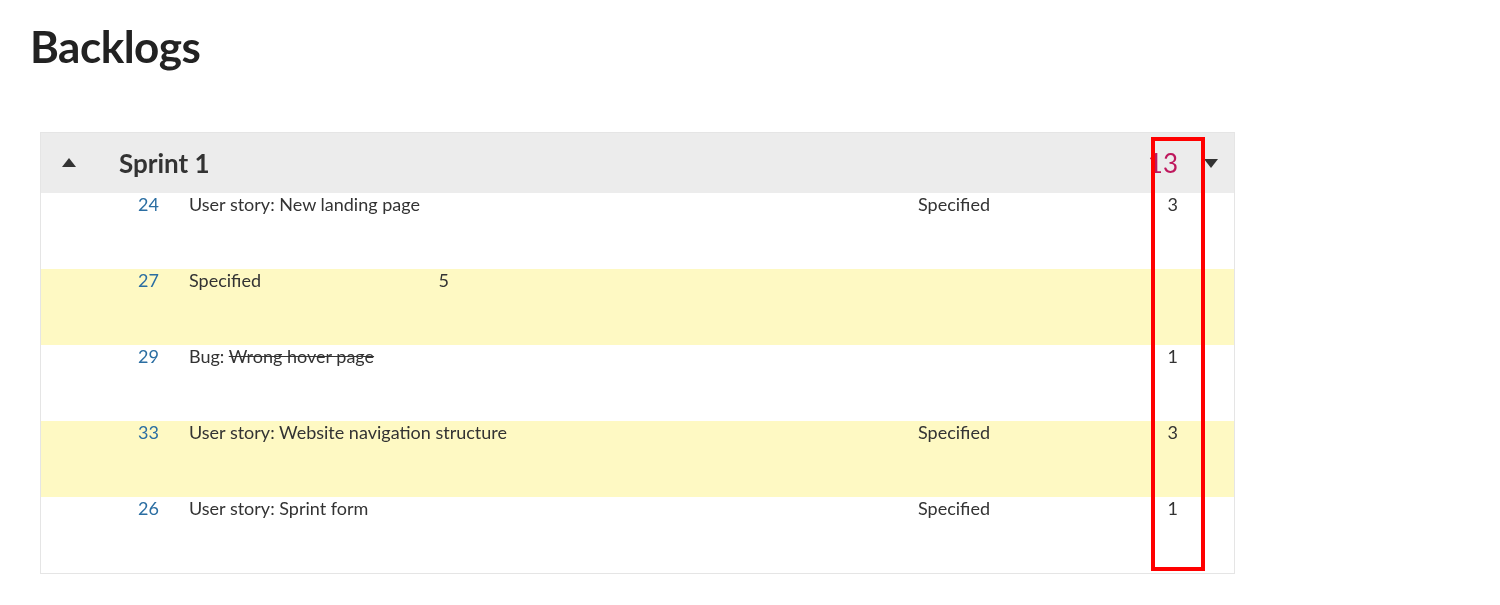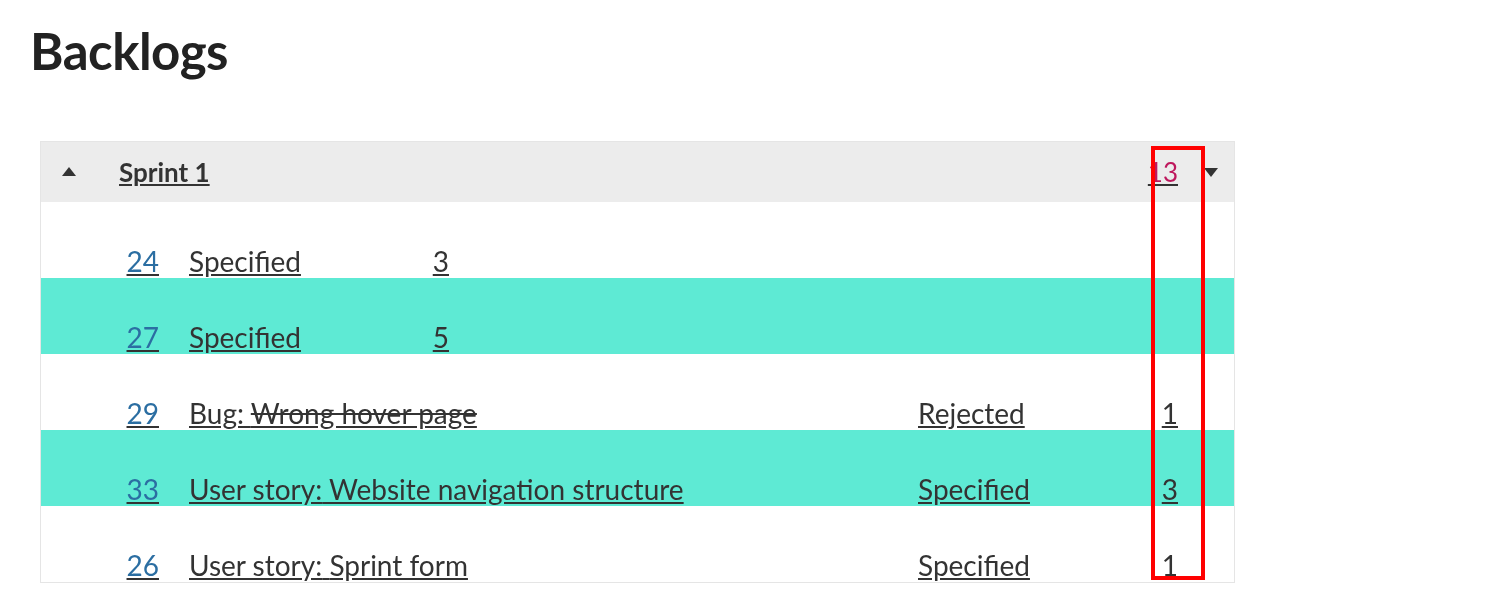--- a/index.html
+++ b/index.html
@@ -9,32 +9,31 @@
     width: 1500px;
     height: 605px;
     font-family: "Lato", "Segoe UI", "Helvetica Neue", Arial, sans-serif;
     color: #333;
     background: #fff;
   }
   .page {
     padding: 20px 30px 30px 30px;
   }
   .page-title {
-    font-size: 51px;
+    font-size: 44px;
     font-weight: 700;
     color: #222;
     margin: 0 0 60px 0;
     letter-spacing: -0.5px;
   }
   .backlog-table {
     width: 1195px;
     border: 1px solid #e5e5e5;
     position: relative;
     margin-left: 10px;
-    text-decoration: underline;
   }
   .sprint-header {
     display: flex;
     align-items: center;
     background: #ececec;
     font-size: 26px;
     height: 60px;
     padding: 0 16px 0 8px;
     color: #333;
   }
@@ -62,47 +61,46 @@
   }
   .sprint-header .menu-cell {
     width: 40px;
     display: flex;
     align-items: center;
     justify-content: flex-end;
     cursor: pointer;
   }
   .row {
     display: flex;
-    align-items: flex-end;
+    align-items: flex-start;
     height: 76px;
-    font-size: 28px;
+    font-size: 18px;
     padding: 0 16px 0 8px;
   }
-  .row.alt { background: #5eead4; }
+  .row.alt { background: #fef9c3; }
   .row .caret-cell { width: 40px; }
   .row .id-cell {
     width: 100px;
     text-align: right;
     padding-right: 30px;
   }
   .row .id-cell a {
     color: #2b6ea2;
     text-decoration: none;
     cursor: pointer;
   }
   .row .title-cell {
     flex: 1;
     color: #333;
   }
   .row .title-cell .strike { text-decoration: line-through; }
   .row .status-cell {
     width: 200px;
     text-align: left;
     color: #333;
-    margin-top: 28px;
   }
   .row .points-cell {
     width: 60px;
     text-align: right;
     color: #333;
   }
   .row .menu-cell { width: 40px; }
   .caret-up-icon, .caret-down-icon {
     width: 0;
     height: 0;
@@ -141,36 +139,36 @@
       <div class="points-cell">13</div>
       <div class="menu-cell">
         <span class="caret-down-icon"></span>
       </div>
     </div>
 
     <div id="rows">
         <div class="row">
           <div class="caret-cell"></div>
           <div class="id-cell"><a>24</a></div>
+          <div class="title-cell"><span>User story:</span> <span>New landing page</span></div>
           <div class="status-cell">Specified</div>
           <div class="points-cell">3</div>
           <div class="menu-cell"></div>
         </div>
         <div class="row alt">
           <div class="caret-cell"></div>
           <div class="id-cell"><a>27</a></div>
           <div class="status-cell">Specified</div>
           <div class="points-cell">5</div>
           <div class="menu-cell"></div>
         </div>
         <div class="row">
           <div class="caret-cell"></div>
           <div class="id-cell"><a>29</a></div>
           <div class="title-cell"><span>Bug:</span> <span class="strike">Wrong hover page</span></div>
-          <div class="status-cell">Rejected</div>
           <div class="points-cell">1</div>
           <div class="menu-cell"></div>
         </div>
         <div class="row alt">
           <div class="caret-cell"></div>
           <div class="id-cell"><a>33</a></div>
           <div class="title-cell"><span>User story:</span> <span>Website navigation structure</span></div>
           <div class="status-cell">Specified</div>
           <div class="points-cell">3</div>
           <div class="menu-cell"></div>

